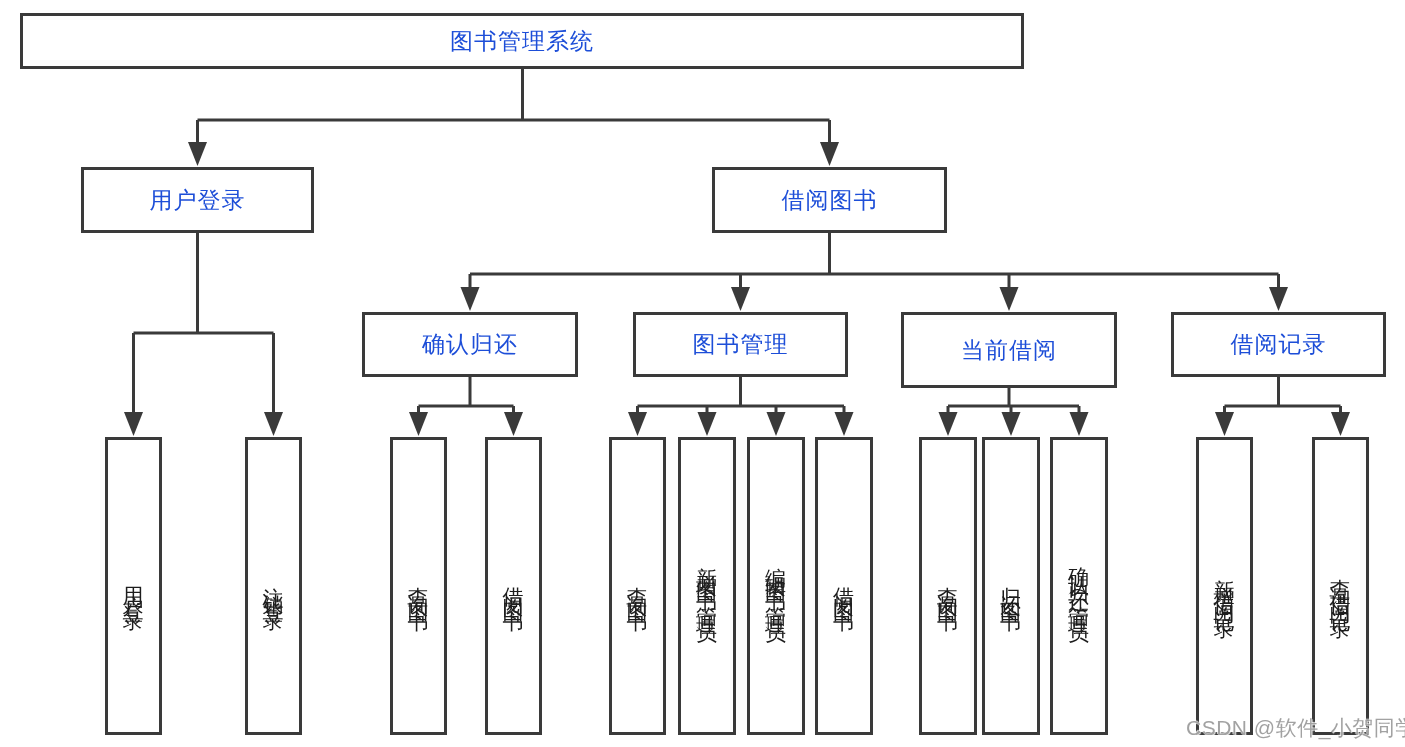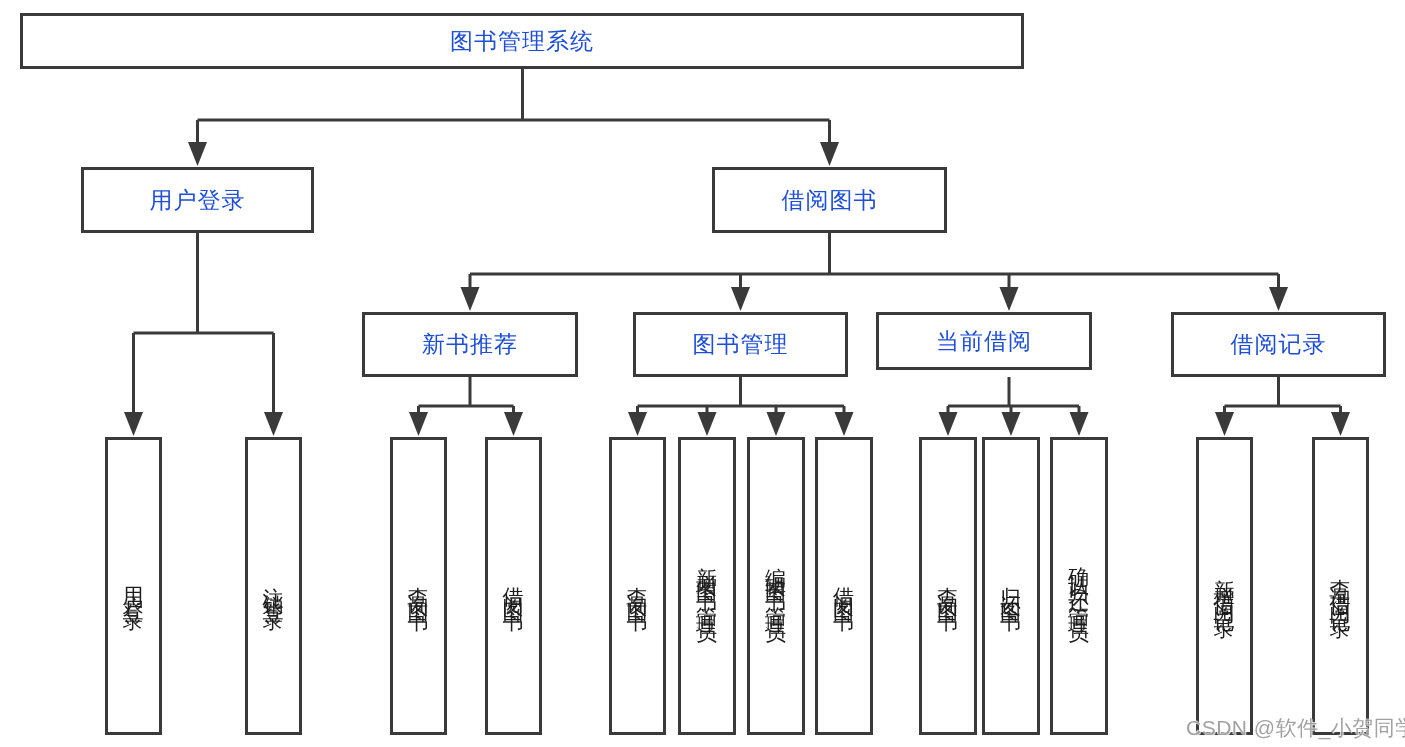--- a/index.html
+++ b/index.html
@@ -105,23 +105,23 @@
       <path d="M1215 412 L1234 412 L1224.5 436 Z"></path>
       <path d="M1331 412 L1350 412 L1340.5 436 Z"></path>
     </g>
   </svg>
 
   <div class="box" style="left:20px; top:13px; width:1004px; height:56px;">图书管理系统</div>
 
   <div class="box" style="left:81px; top:167px; width:233px; height:66px;">用户登录</div>
   <div class="box" style="left:712px; top:167px; width:235px; height:66px;">借阅图书</div>
 
-  <div class="box" style="left:362px; top:312px; width:216px; height:65px;">新书推荐</div>
+  <div class="box" style="left:362px; top:312px; width:216px; height:65px;">确认归还</div>
   <div class="box" style="left:633px; top:312px; width:215px; height:65px;">图书管理</div>
-  <div class="box" style="left:876px; top:312px; width:216px; height:58px;">当前借阅</div>
+  <div class="box" style="left:901px; top:312px; width:216px; height:76px;">当前借阅</div>
   <div class="box" style="left:1171px; top:312px; width:215px; height:65px;">借阅记录</div>
 
   <div class="vbox" style="left:105px; top:437px; width:57px; height:298px;">用户登录</div>
   <div class="vbox" style="left:245px; top:437px; width:57px; height:298px;">注销登录</div>
 
   <div class="vbox" style="left:390px; top:437px; width:57px; height:298px;">查询图书</div>
   <div class="vbox" style="left:485px; top:437px; width:57px; height:298px;">借阅图书</div>
 
   <div class="vbox" style="left:609px; top:437px; width:57px; height:298px;">查询图书</div>
   <div class="vbox" style="left:678px; top:437px; width:58px; height:298px;">新增图书（管理员）</div>

